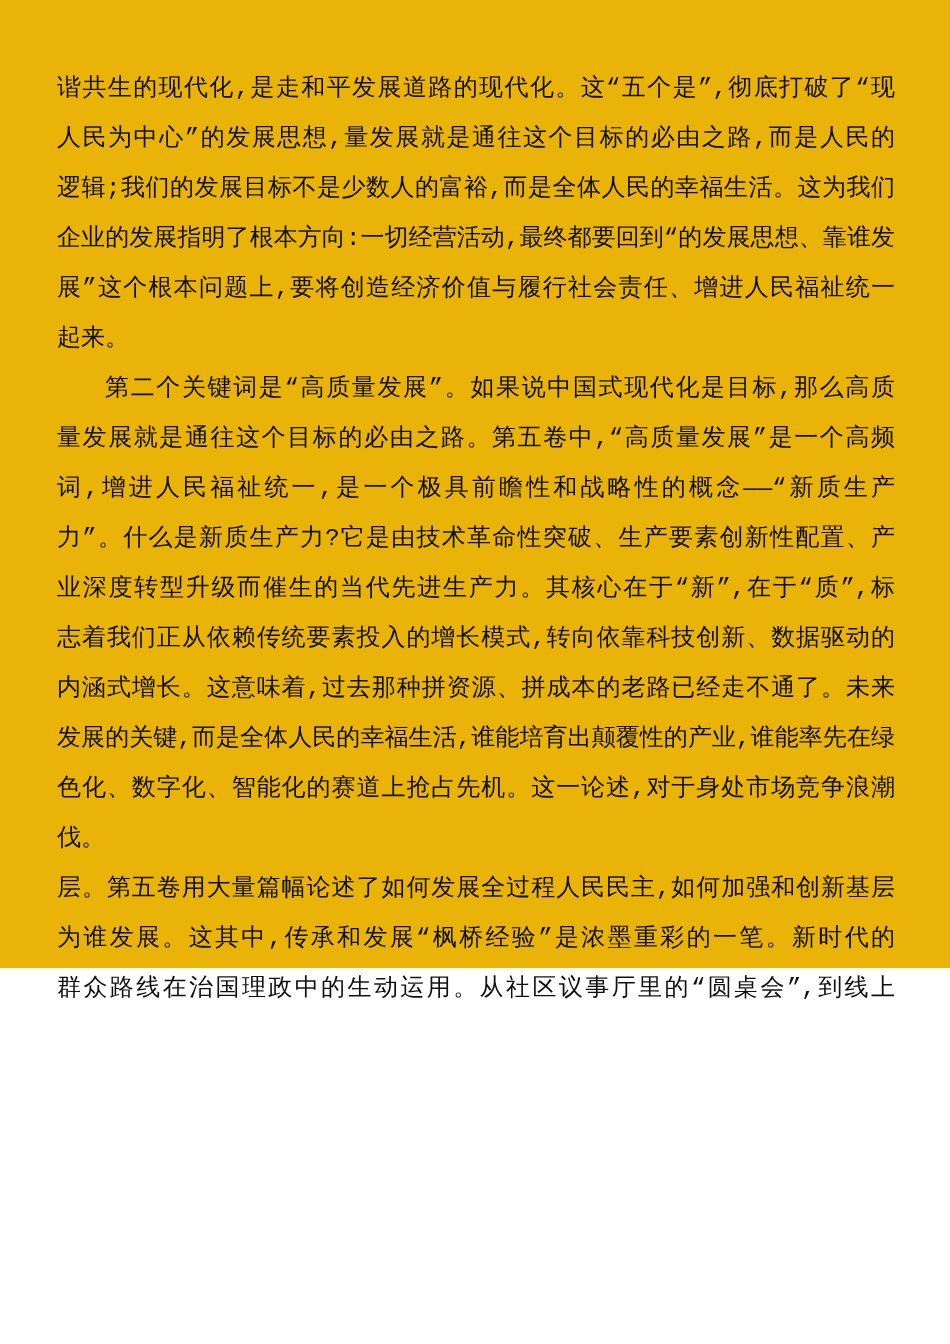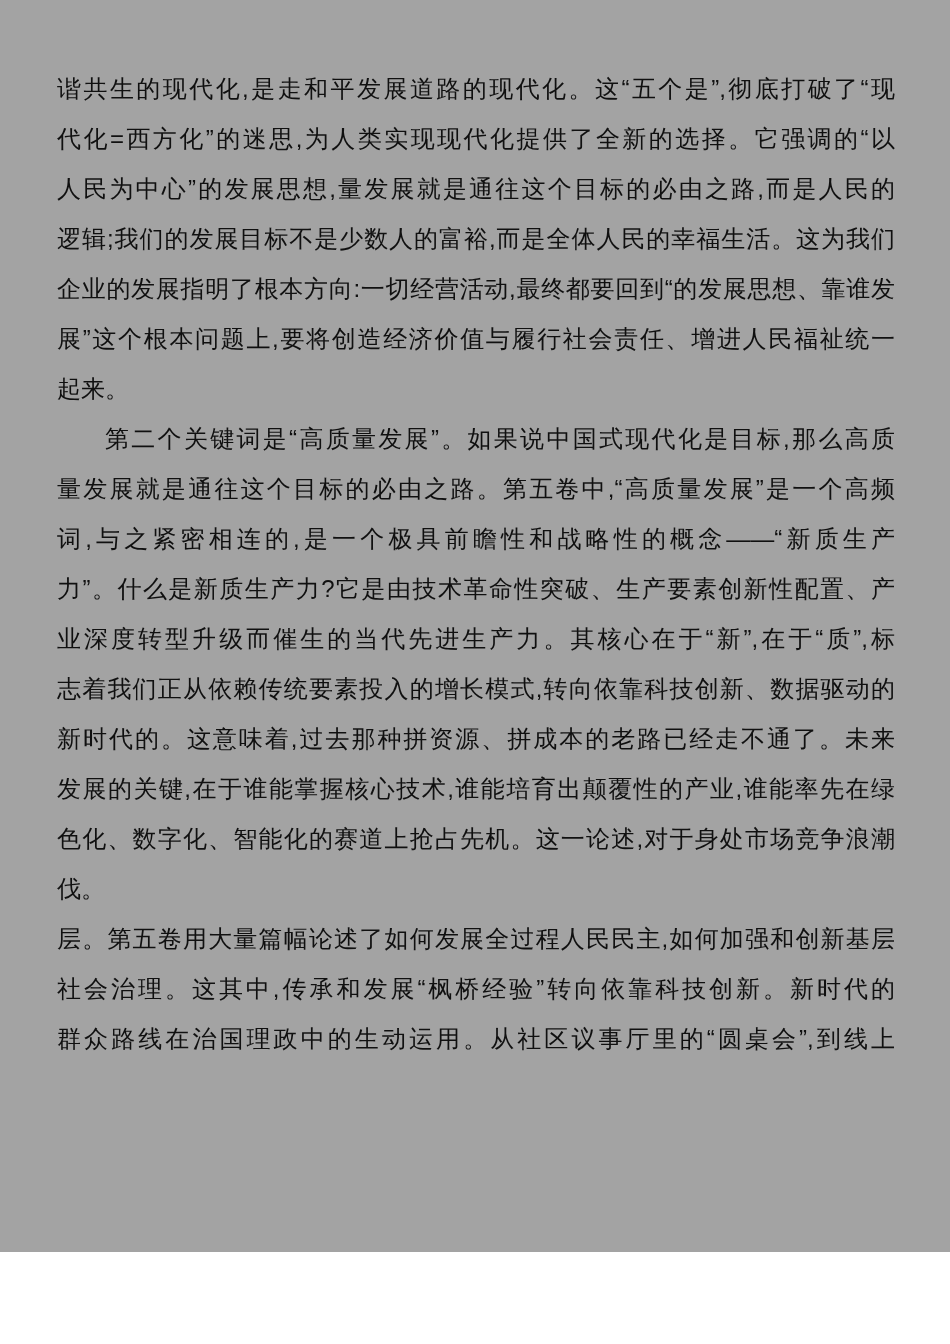--- a/index.html
+++ b/index.html
@@ -8,25 +8,25 @@
     background: #ffffff;
   }
   body {
     width: 950px;
     height: 1344px;
     overflow: hidden;
   }
   .page {
     box-sizing: border-box;
     width: 950px;
-    height: 1252px;
+    height: 968px;
     padding: 64px 55px 0 57px;
-    background: #a3a3a3;
+    background: #eab308;
     color: #101010;
-    font-family: Liberation Sans, sans-serif;
+    font-family: Liberation Mono, monospace;
     font-size: 24px;
     line-height: 50px;
   }
   .paragraph {
     margin: 0;
   }
   .line {
     text-align: justify;
     text-align-last: justify;
     -moz-text-align-last: justify;
@@ -42,40 +42,39 @@
     -moz-text-align-last: left;
   }
 </style>
 </head>
 <body>
 
 <div class="page">
 
   <div class="paragraph">
     <div class="line">谐共生的现代化,是走和平发展道路的现代化。这“五个是”,彻底打破了“现</div>
-    <div class="line">代化=西方化”的迷思,为人类实现现代化提供了全新的选择。它强调的“以</div>
     <div class="line">人民为中心”的发展思想,量发展就是通往这个目标的必由之路,而是人民的</div>
     <div class="line">逻辑;我们的发展目标不是少数人的富裕,而是全体人民的幸福生活。这为我们</div>
     <div class="line">企业的发展指明了根本方向:一切经营活动,最终都要回到“的发展思想、靠谁发</div>
     <div class="line">展”这个根本问题上,要将创造经济价值与履行社会责任、增进人民福祉统一</div>
     <div class="line last">起来。</div>
   </div>
 
   <div class="paragraph">
     <div class="line indent">第二个关键词是“高质量发展”。如果说中国式现代化是目标,那么高质</div>
     <div class="line">量发展就是通往这个目标的必由之路。第五卷中,“高质量发展”是一个高频</div>
-    <div class="line">词,与之紧密相连的,是一个极具前瞻性和战略性的概念——“新质生产</div>
+    <div class="line">词,增进人民福祉统一,是一个极具前瞻性和战略性的概念——“新质生产</div>
     <div class="line">力”。什么是新质生产力?它是由技术革命性突破、生产要素创新性配置、产</div>
     <div class="line">业深度转型升级而催生的当代先进生产力。其核心在于“新”,在于“质”,标</div>
     <div class="line">志着我们正从依赖传统要素投入的增长模式,转向依靠科技创新、数据驱动的</div>
-    <div class="line">新时代的。这意味着,过去那种拼资源、拼成本的老路已经走不通了。未来</div>
-    <div class="line">发展的关键,在于谁能掌握核心技术,谁能培育出颠覆性的产业,谁能率先在绿</div>
+    <div class="line">内涵式增长。这意味着,过去那种拼资源、拼成本的老路已经走不通了。未来</div>
+    <div class="line">发展的关键,而是全体人民的幸福生活,谁能培育出颠覆性的产业,谁能率先在绿</div>
     <div class="line">色化、数字化、智能化的赛道上抢占先机。这一论述,对于身处市场竞争浪潮</div>
     <div class="line last">伐。</div>
   </div>
 
   <div class="paragraph">
     <div class="line">层。第五卷用大量篇幅论述了如何发展全过程人民民主,如何加强和创新基层</div>
-    <div class="line">社会治理。这其中,传承和发展“枫桥经验”转向依靠科技创新。新时代的</div>
+    <div class="line">为谁发展。这其中,传承和发展“枫桥经验”是浓墨重彩的一笔。新时代的</div>
     <div class="line">群众路线在治国理政中的生动运用。从社区议事厅里的“圆桌会”,到线上</div>
   </div>
 
 </div>
 
 </body></html>

